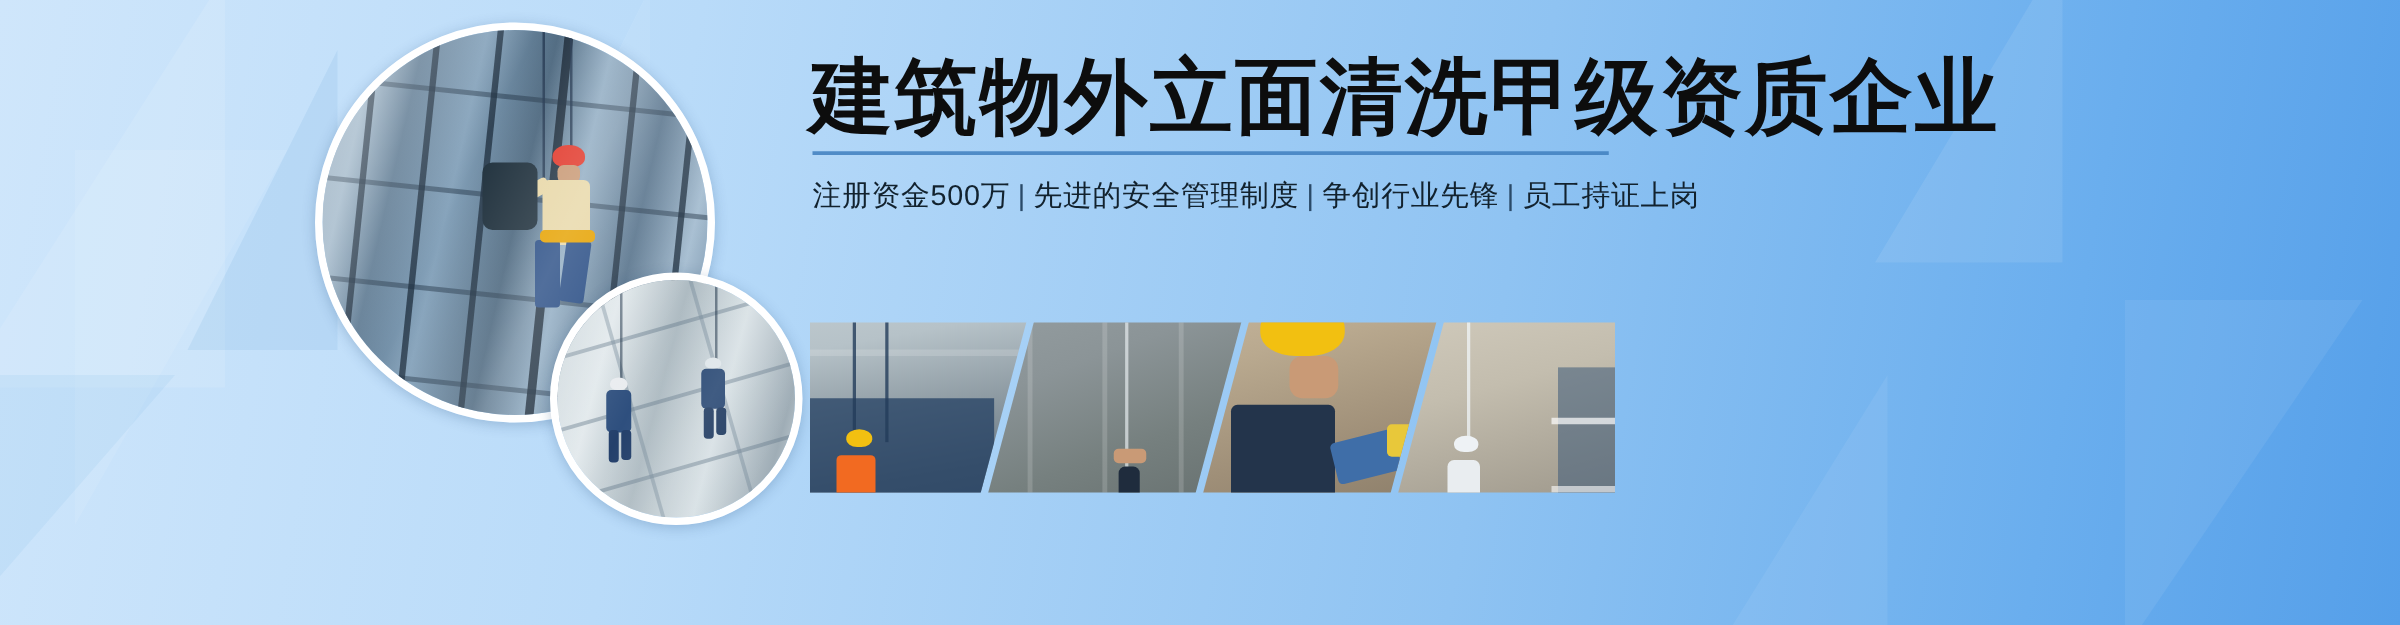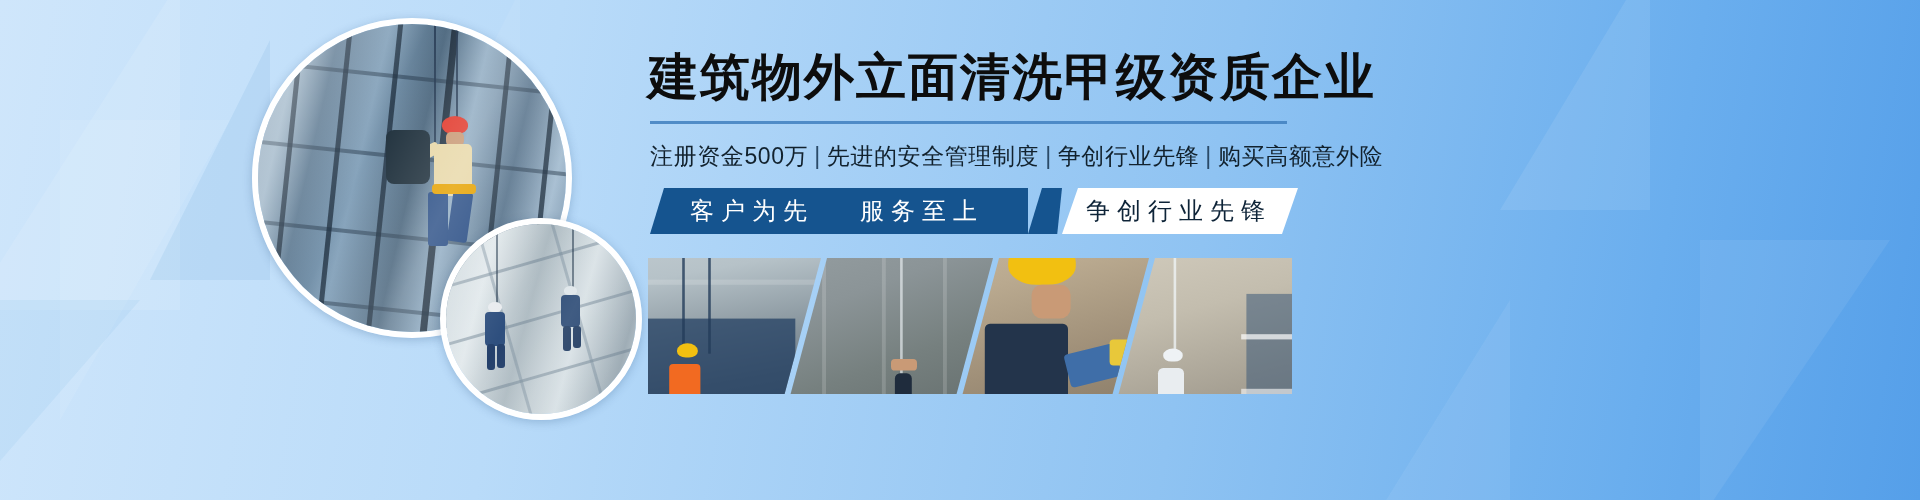--- a/index.html
+++ b/index.html
@@ -48,21 +48,21 @@
   .worker{position:absolute;}
   .rope{position:absolute;width:2px;background:rgba(35,55,80,.8);}
   .torso{position:absolute;border-radius:5px 5px 3px 3px;}
   .leg{position:absolute;border-radius:3px;}
   .arm{position:absolute;border-radius:3px;}
 
   
   .content{position:absolute;left:648px;top:0;width:1230px;height:500px;}
   .headline{
     position:absolute;left:0;top:48px;
-    font-size:50px;line-height:58px;font-weight:bold;color:#0d0d0d;
+    font-size:66px;line-height:58px;font-weight:bold;color:#0d0d0d;
     letter-spacing:2px;white-space:nowrap;
   }
   .rule{
     position:absolute;left:2px;top:121px;width:637px;height:3px;
     background:#3f7fbe;opacity:.85;
   }
   .subline{
     position:absolute;left:2px;top:140px;
     font-size:23px;line-height:32px;color:#12222e;letter-spacing:.6px;white-space:nowrap;
   }
@@ -178,33 +178,23 @@
         <div class="leg" style="left:15px;top:44px;width:8px;height:22px;background:#223d63;"></div>
       </div>
       <div class="sheen" style="opacity:.55;"></div>
     </div>
   </div>
 
   <div class="content">
     <div class="headline">建筑物外立面清洗甲级资质企业</div>
     <div class="rule"></div>
     <div class="subline">
-      <span>注册资金500万</span><span class="sep">|</span><span>先进的安全管理制度</span><span class="sep">|</span><span>争创行业先锋</span><span class="sep">|</span><span>购买高额意外险</span>
-    </div>
-
-    <div class="slogan">
-      <div class="slogan-dark">
-        <span>客户为先</span>
-        <span>服务至上</span>
-      </div>
-      <div class="slogan-skew"></div>
-      <div class="slogan-light">
-        <span>争创行业先锋</span>
-      </div>
-    </div>
+      <span>注册资金500万</span><span class="sep">|</span><span>先进的安全管理制度</span><span class="sep">|</span><span>争创行业先锋</span><span class="sep">|</span><span>员工持证上岗</span>
+    </div>
+
   </div>
 
   <div class="strip">
 
     <div class="slab s1">
       <div class="inner">
         <div class="ph-a"></div>
         <div class="win" style="left:8%;top:46%;width:78%;height:34%;"></div>
         <div class="stripe" style="left:0;top:30%;width:100%;height:4px;"></div>
         <div class="rope" style="left:42%;top:0;height:58%;background:rgba(35,60,90,.8);"></div>

